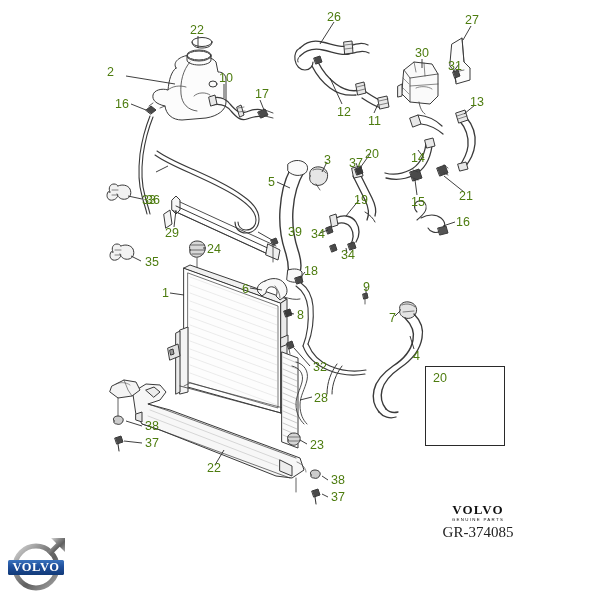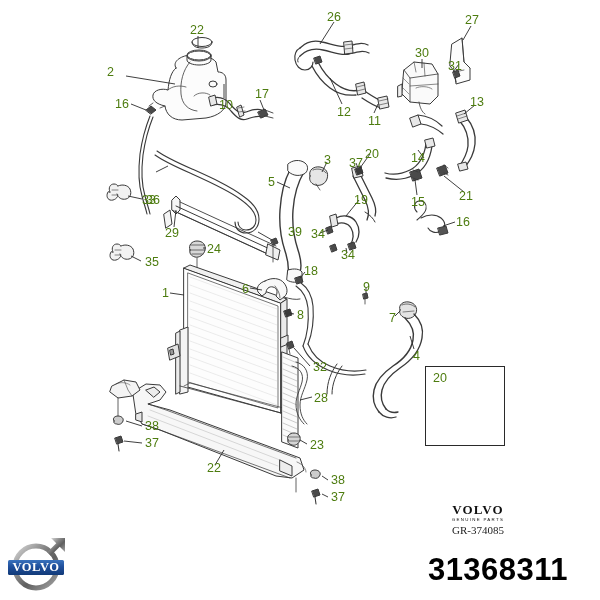--- a/index.html
+++ b/index.html
@@ -12,21 +12,21 @@
            font-size:12.5px;color:#4d7c0f;white-space:nowrap;line-height:1;}
   #footer-band{position:absolute;left:0;top:500px;width:600px;height:100px;}
   #volvo-mark{position:absolute;left:8px;top:533px;width:62px;height:62px;}
   #volvo-parts-logo{position:absolute;left:437px;top:503px;width:82px;height:30px;
       text-align:center;}
   #volvo-parts-logo .vp-word{font-family:"Liberation Serif",serif;font-weight:bold;
       font-size:13px;letter-spacing:1.1px;color:#111;line-height:13px;}
   #volvo-parts-logo .vp-sub{font-family:"Liberation Sans",sans-serif;font-size:4.4px;
       letter-spacing:1.3px;color:#111;line-height:7px;}
   #gr-code{position:absolute;left:437px;top:524px;width:82px;text-align:center;
-      font-family:"Liberation Serif",serif;font-size:11px;color:#222;}
+      font-family:"Liberation Serif",serif;font-size:15px;color:#222;}
   #part-number{position:absolute;left:400px;top:552px;width:196px;text-align:center;
       font-family:"Liberation Sans",sans-serif;font-size:31px;font-weight:bold;
       letter-spacing:0.5px;color:#000;}
   .oil-box{position:absolute;border:1.3px solid #2a2a2a;background:#fff;}
 </style>
 </head>
 <body>
 
 <div id="diagram-root">
 
@@ -456,21 +456,21 @@
       <path d="M142 426 L126 421"></path>
       <path d="M142 443 L124 441"></path>
       <path d="M215 465 L224 450"></path>
       <path d="M328 480 L322 476"></path>
       <path d="M328 497 L322 494"></path>
     </g>
   </svg>
 
   <div class="callout" style="left:107px;top:66px;">2</div>
   <div class="callout" style="left:190px;top:24px;">22</div>
-  <div class="callout" style="left:219px;top:72px;margin-top:27px;">10</div>
+  <div class="callout" style="left:219px;top:72px;">10</div>
   <div class="callout" style="left:255px;top:88px;">17</div>
   <div class="callout" style="left:115px;top:98px;">16</div>
   <div class="callout" style="left:327px;top:11px;">26</div>
   <div class="callout" style="left:337px;top:106px;">12</div>
   <div class="callout" style="left:368px;top:115px;">11</div>
   <div class="callout" style="left:415px;top:47px;text-align:center;">30</div>
   <div class="callout" style="left:465px;top:14px;">27</div>
   <div class="callout" style="left:448px;top:60px;">31</div>
   <div class="callout" style="left:470px;top:96px;">13</div>
   <div class="callout" style="left:411px;top:152px;">14</div>
@@ -532,15 +532,14 @@
     <text x="28" y="38.3" text-anchor="middle" font-family="Liberation Serif, serif" font-size="12.5" font-weight="bold" fill="#ffffff" letter-spacing="0.6">VOLVO</text>
   </svg>
 
   <div id="volvo-parts-logo">
     <div class="vp-word">VOLVO</div>
     <div class="vp-sub">GENUINE PARTS</div>
   </div>
 
   <div id="gr-code">GR-374085</div>
 
-  <div id="part-number">31368311</div>
 
 </div>
 
 </body></html>

